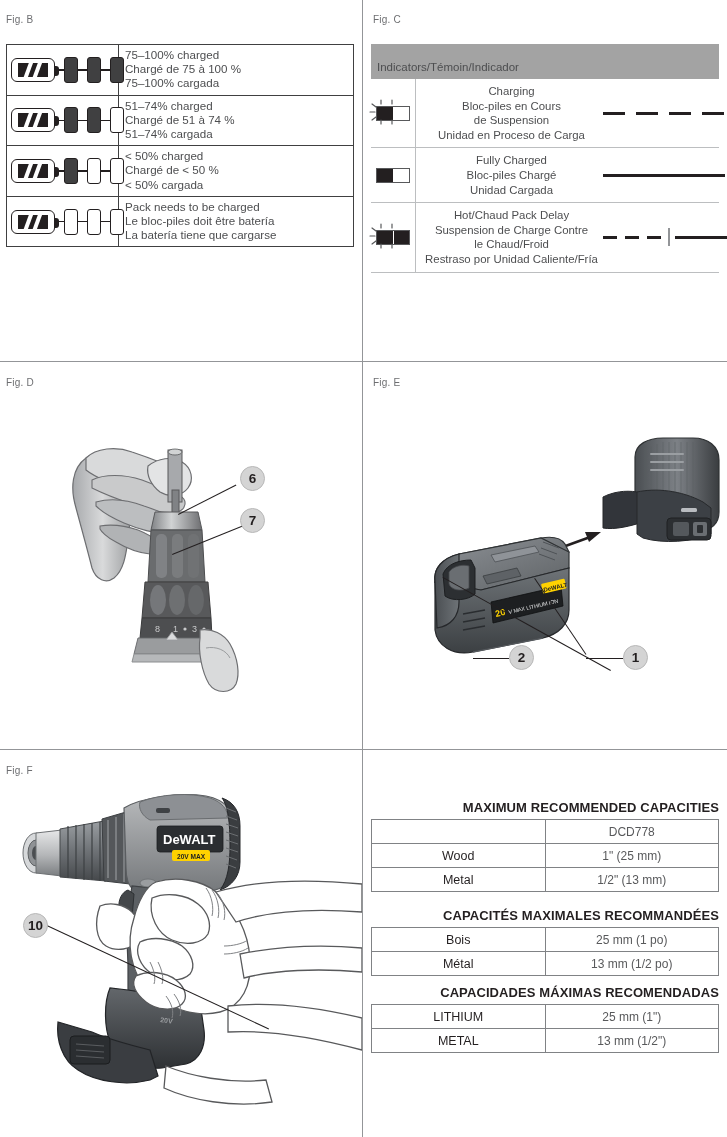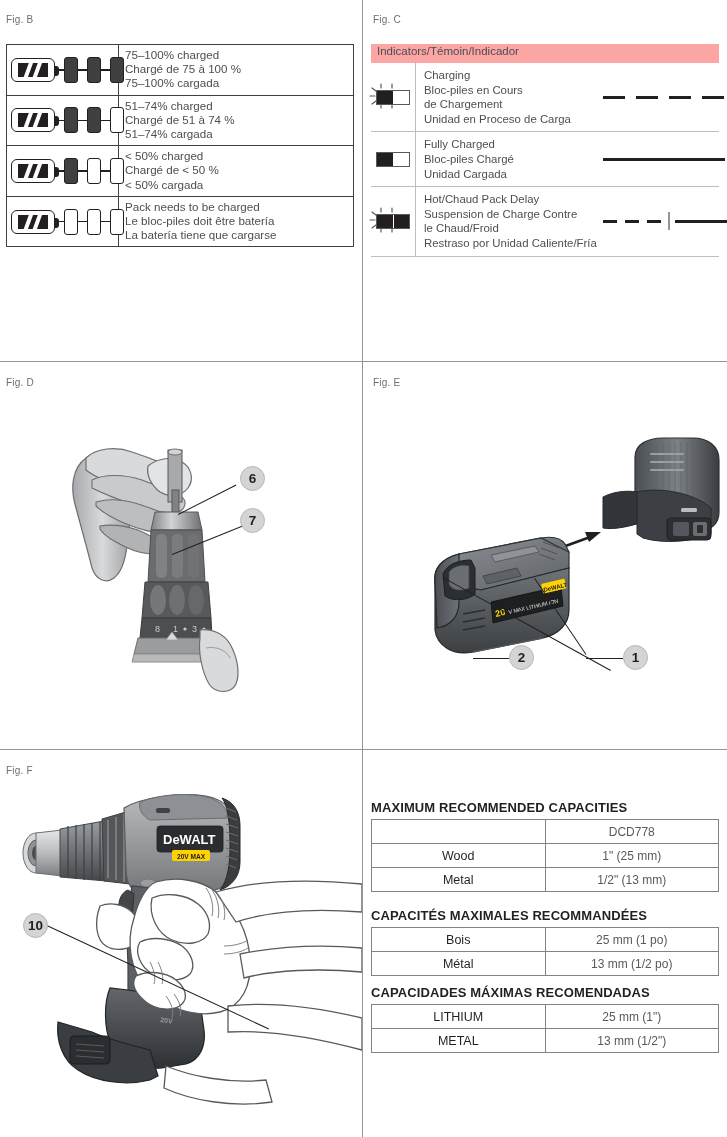--- a/index.html
+++ b/index.html
@@ -63,29 +63,29 @@
     width:14px; height:26px; border:1.8px solid #231f20; border-radius:3px;
     background:#fff; flex:0 0 auto;
   }
   .cell.full { background:#404041; }
 
   
   #panel-c { left:363px; top:0; width:364px; height:361px; }
   #panel-c .fig-label { position:absolute; left:10px; top:14px; }
   .cTable { position:absolute; left:8px; top:44px; width:348px; }
   .cHead {
-    background:#fca5a5; font-size:11.5px; color:#4d4e50;
-    padding:0 0 4px 6px; line-height:15px;
+    background:#a3a3a3; font-size:11.5px; color:#4d4e50;
+    padding:16px 0 4px 6px; line-height:15px;
   }
   .cRow { display:flex; align-items:center; border-bottom:1px solid #bcbec0; min-height:50px; }
   .cRow .icoCol { width:44px; flex:0 0 auto; display:flex; justify-content:center; align-items:center; }
   .cRow .txtCol { flex:0 0 188px; padding:5px 4px 5px 8px; border-left:1px solid #bcbec0; }
   .cRow .sigCol { flex:1 1 auto; display:flex; align-items:center; justify-content:center; position:relative; height:100%; }
   .cRow .glyphCol { width:30px; flex:0 0 auto; display:flex; justify-content:center; align-items:center; }
-  .cline { font-size:11.4px; line-height:14.6px; color:#4d4e50; white-space:nowrap; }
+  .cline { font-size:11.4px; line-height:14.6px; color:#4d4e50; white-space:nowrap;text-align:center; }
 
   
   .lightbox { position:relative; width:40px; height:22px; display:flex; align-items:center; justify-content:center;}
   .lb { width:34px; height:15px; border:1.5px solid #58595b; display:flex; background:#fff; }
   .lb i { display:block; height:100%; }
   .lb i.on { background:#231f20; width:50%; }
   .lb i.off { background:#fff; width:50%; }
   .lb i.on2 { background:#231f20; width:50%; border-left:1.5px solid #fff;}
   .rays { position:absolute; inset:-5px -6px; pointer-events:none; }
 
@@ -113,21 +113,21 @@
     background:#d4d4d4; border:1px solid #b8b8b8;
     display:flex; align-items:center; justify-content:center;
     font-size:13.5px; font-weight:bold; color:#231f20;
     font-family:"Liberation Sans", sans-serif;
   }
   .leader { position:absolute; background:#231f20; height:1px; transform-origin:0 0; }
 
   
   #panel-tables { left:363px; top:750px; width:364px; height:387px; }
   .tblTitle {
-    text-align:left; font-weight:bold; font-size:13px; color:#231f20;
+    text-align:right; font-weight:bold; font-size:13px; color:#231f20;
     letter-spacing:.1px; margin:0 0 4px 0;
   }
   .capTable { width:348px; border-collapse:collapse; table-layout:fixed; margin:0 0 12px 0; }
   .capTable td { border:1px solid #808285; height:24px; text-align:center; padding:2px 4px; }
   .capTable td.lbl { font-weight:normal; font-size:12.5px; color:#231f20; width:50%; }
   .capTable td.val { font-size:12px; color:#58595b; }
   .capTable td.blank { }
   .tblWrap { position:absolute; left:8px; top:50px; width:348px; }
 
   
@@ -257,21 +257,21 @@
             </svg>
             <div class="lb">
                 <i class="on"></i>
                 <i class="off"></i>
               </div>
           </div>
         </div>
         <div class="txtCol">
           <div class="cline">Charging</div>
           <div class="cline">Bloc-piles en Cours</div>
-          <div class="cline">de Chargement</div>
+          <div class="cline">de Suspension</div>
           <div class="cline">Unidad en Proceso de Carga</div>
         </div>
         <div class="sigCol">
           <div class="sig">
             <div class="dash" style="width:22px"></div>
               <div class="gap" style="width:11px"></div>
             <div class="dash" style="width:22px"></div>
               <div class="gap" style="width:11px"></div>
             <div class="dash" style="width:22px"></div>
               <div class="gap" style="width:11px"></div>

